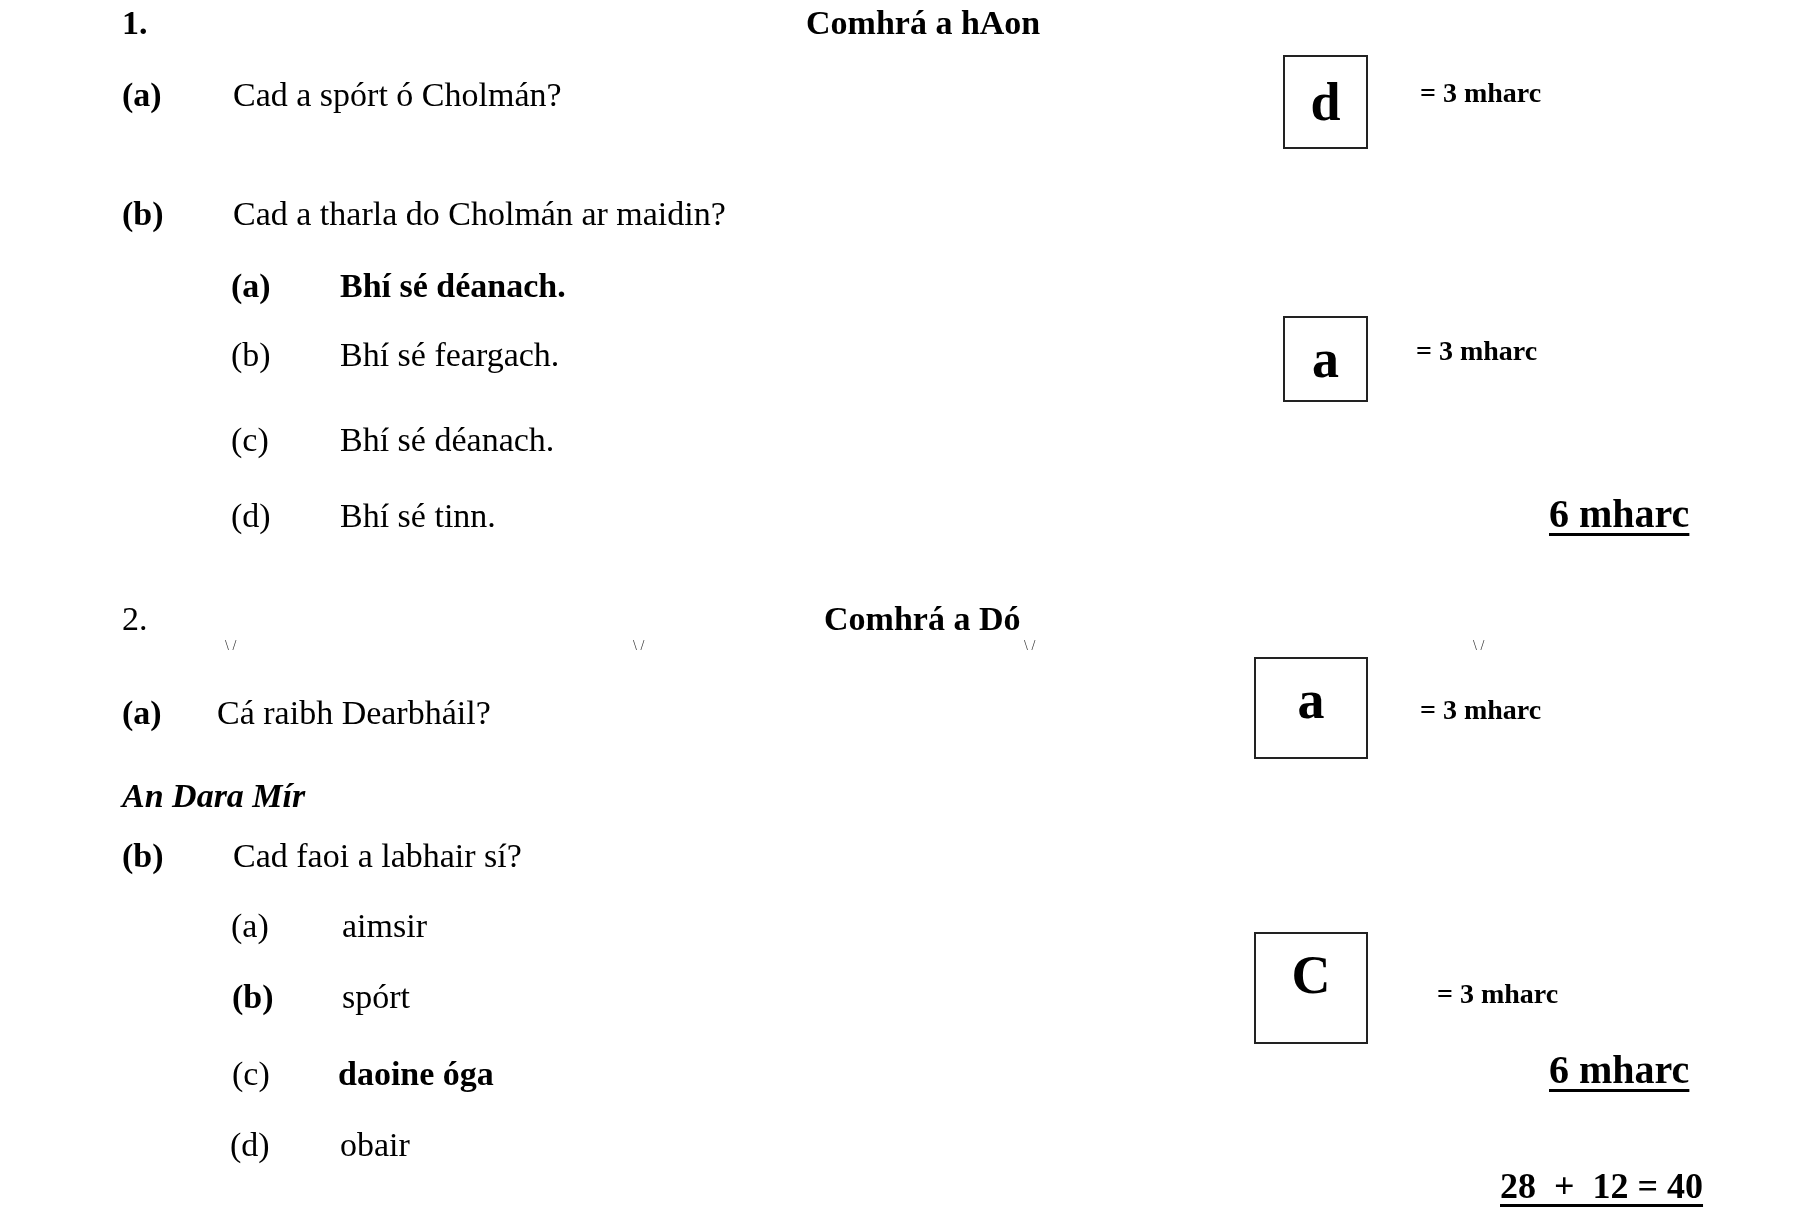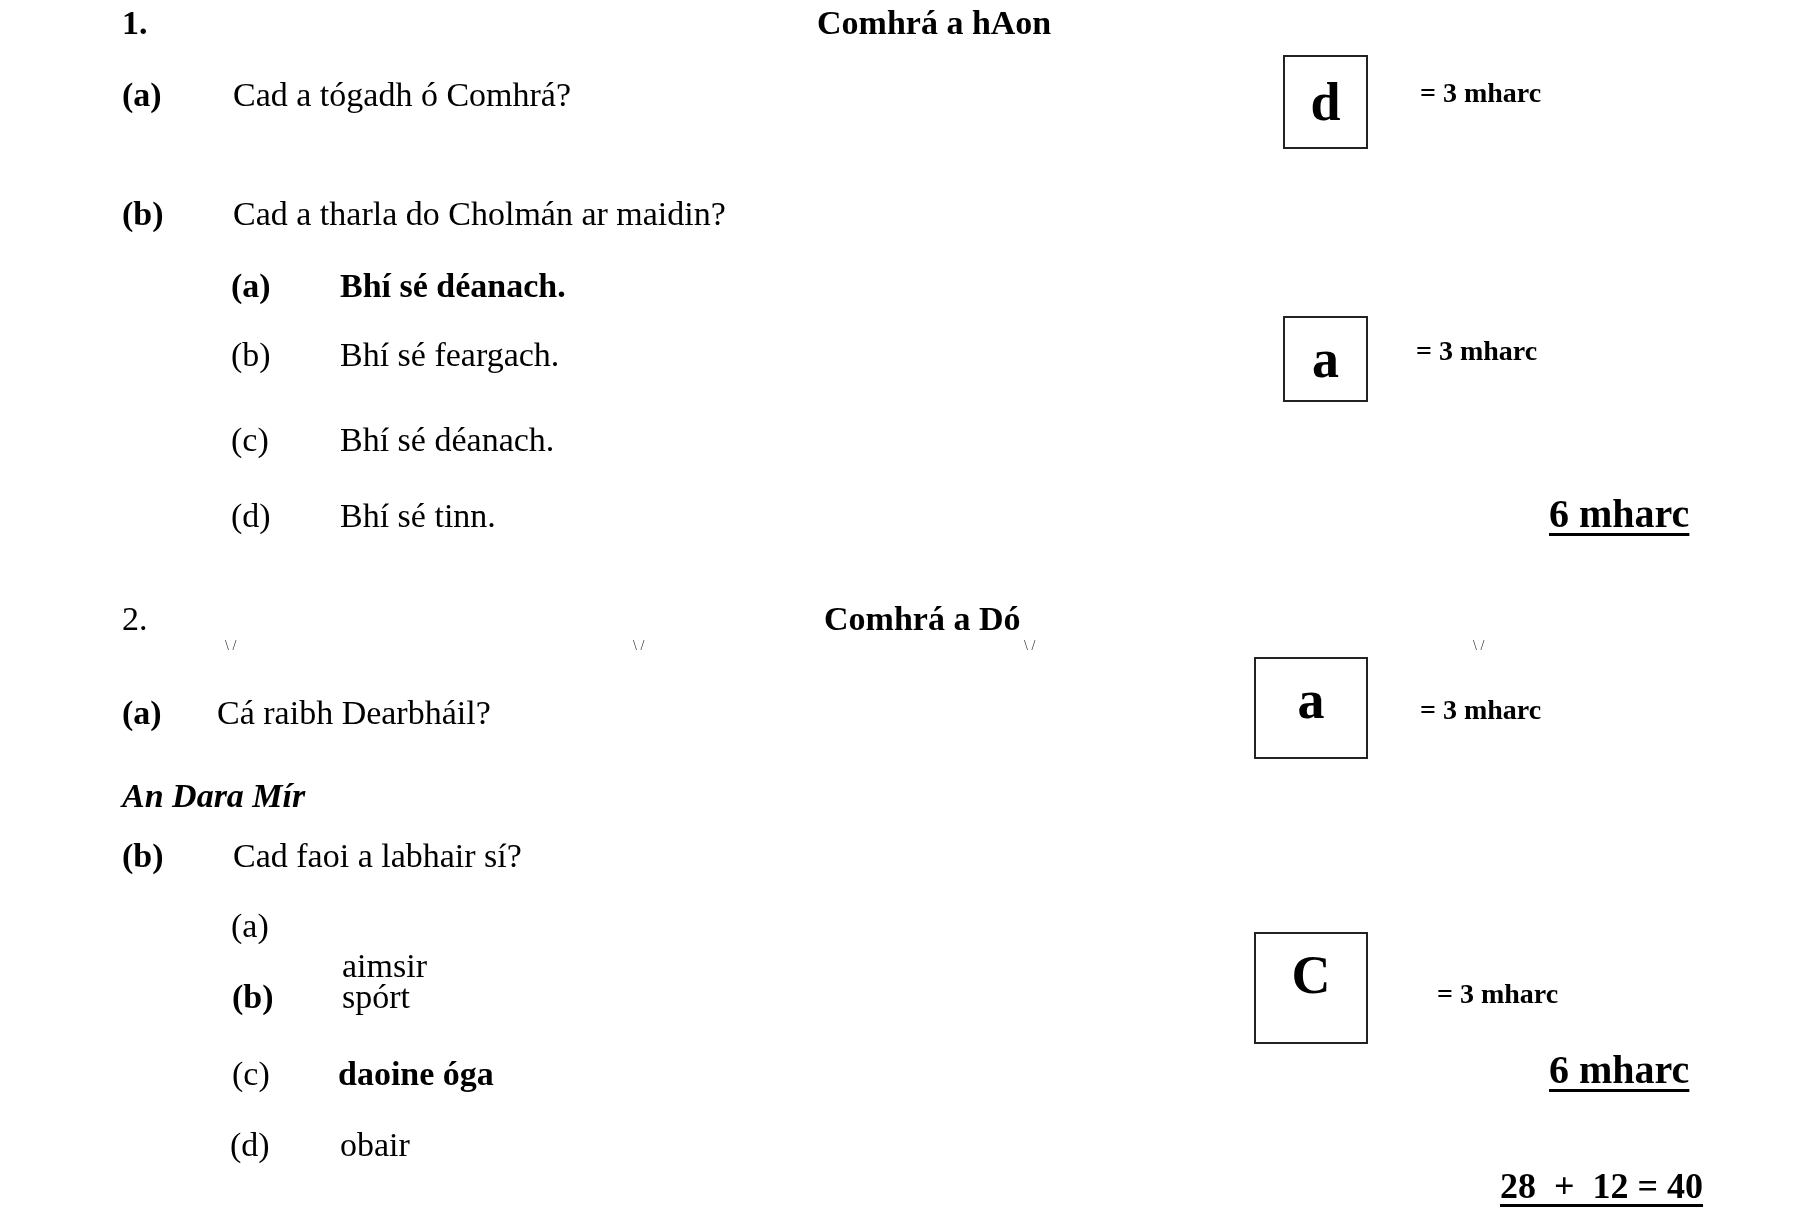--- a/index.html
+++ b/index.html
@@ -17,24 +17,24 @@
     position: absolute; border: 2px solid #222; background: #fff;
     display: flex; align-items: center; justify-content: center;
     font-weight: bold; font-family: "Liberation Serif", serif; box-sizing: border-box;
   }
   .tick { position: absolute; font-size: 14px; color: #333; font-family: "Liberation Serif", serif; }
 </style>
 </head>
 <body>
 
 <div class="abs t34 b" style="left:122px; top:6px;">1.</div>
-<div class="abs t34 b" style="left:806px; top:6px;margin-left:11px;">Comhrá a hAon</div>
+<div class="abs t34 b" style="left:806px; top:6px;">Comhrá a hAon</div>
 
 <div class="abs t34 b" style="left:122px; top:78px;">(a)</div>
-<div class="abs t34" style="left:233px; top:78px;">Cad a tógadh ó Comhrá?</div>
+<div class="abs t34" style="left:233px; top:78px;">Cad a spórt ó Cholmán?</div>
 <div class="box" style="left:1283px; top:55px; width:85px; height:94px; font-size:54px;">d</div>
 <div class="abs t32 b" style="left:1420px; top:79px;">= 3 mharc</div>
 
 <div class="abs t34 b" style="left:122px; top:197px;">(b)</div>
 <div class="abs t34" style="left:233px; top:197px;">Cad a tharla do Cholmán ar maidin?</div>
 
 <div class="abs t34 b" style="left:231px; top:269px;">(a)</div>
 <div class="abs t34 b" style="left:340px; top:269px;">Bhí sé déanach.</div>
 
 <div class="abs t34" style="left:231px; top:338px;">(b)</div>
@@ -63,21 +63,21 @@
 <div class="abs t34" style="left:217px; top:696px;">Cá raibh Dearbháil?</div>
 <div class="box" style="left:1254px; top:657px; width:114px; height:102px; font-size:54px; padding-bottom:16px;">a</div>
 <div class="abs t32 b" style="left:1420px; top:696px;">= 3 mharc</div>
 
 <div class="abs t34 b i" style="left:122px; top:779px;text-align:center;">An Dara Mír</div>
 
 <div class="abs t34 b" style="left:122px; top:839px;">(b)</div>
 <div class="abs t34" style="left:233px; top:839px;">Cad faoi a labhair sí?</div>
 
 <div class="abs t34" style="left:231px; top:909px;">(a)</div>
-<div class="abs t34" style="left:342px; top:909px;margin-top:40px;">aimsir</div>
+<div class="abs t34" style="left:342px; top:909px;">aimsir</div>
 
 <div class="abs t34 b" style="left:232px; top:980px;">(b)</div>
 <div class="abs t34" style="left:342px; top:980px;">spórt</div>
 
 <div class="abs t34" style="left:232px; top:1057px;">(c)</div>
 <div class="abs t34 b" style="left:338px; top:1057px;">daoine óga</div>
 
 <div class="abs t34" style="left:230px; top:1128px;">(d)</div>
 <div class="abs t34" style="left:340px; top:1128px;">obair</div>
 

